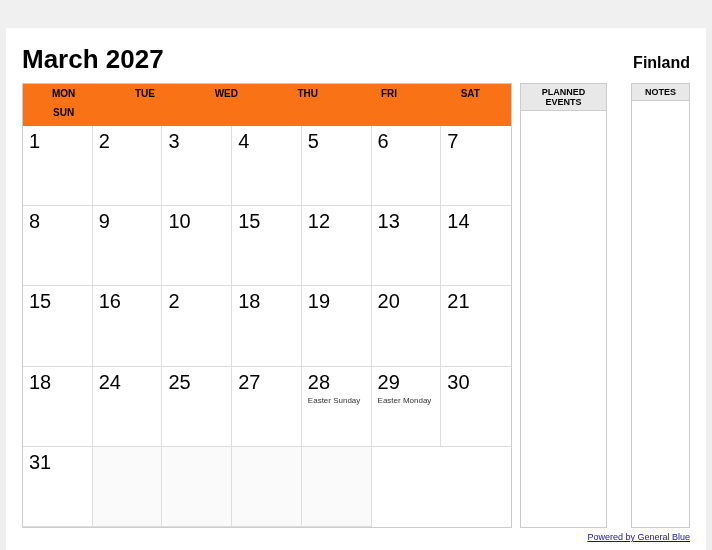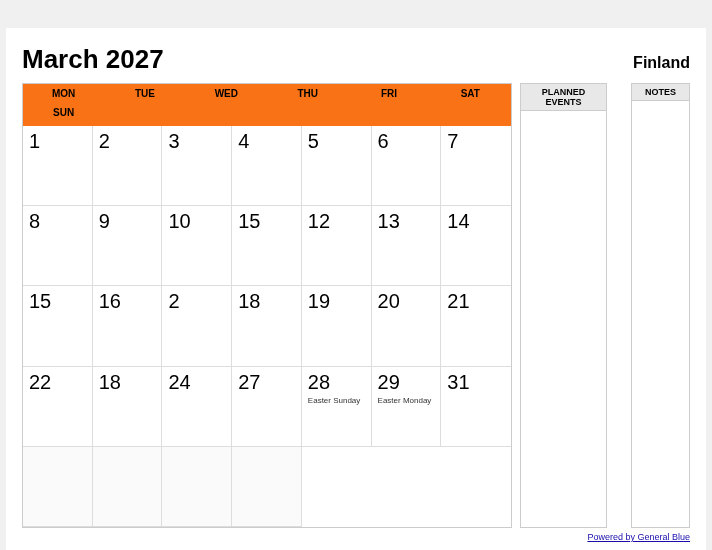--- a/index.html
+++ b/index.html
@@ -209,38 +209,41 @@
           <div class="day-cell">
             <span class="day-number">19</span>
           </div>
           <div class="day-cell">
             <span class="day-number">20</span>
           </div>
           <div class="day-cell">
             <span class="day-number">21</span>
           </div>
           <div class="day-cell">
-            <span class="day-number">22</span>
-          </div>
-          <div class="day-cell">
             <span class="day-number">18</span>
           </div>
           <div class="day-cell">
             <span class="day-number">24</span>
+          </div>
+          <div class="day-cell">
+            <span class="day-number">25</span>
           </div>
           <div class="day-cell">
             <span class="day-number">27</span>
           </div>
           <div class="day-cell">
             <span class="day-number">28</span>
             <span class="holiday-label">Easter Sunday</span>
           </div>
           <div class="day-cell">
             <span class="day-number">29</span>
             <span class="holiday-label">Easter Monday</span>
+          </div>
+          <div class="day-cell">
+            <span class="day-number">30</span>
           </div>
           <div class="day-cell">
             <span class="day-number">31</span>
           </div>
           <div class="day-cell empty"></div>
           <div class="day-cell empty"></div>
           <div class="day-cell empty"></div>
           <div class="day-cell empty"></div>
         </div>
     </div>

